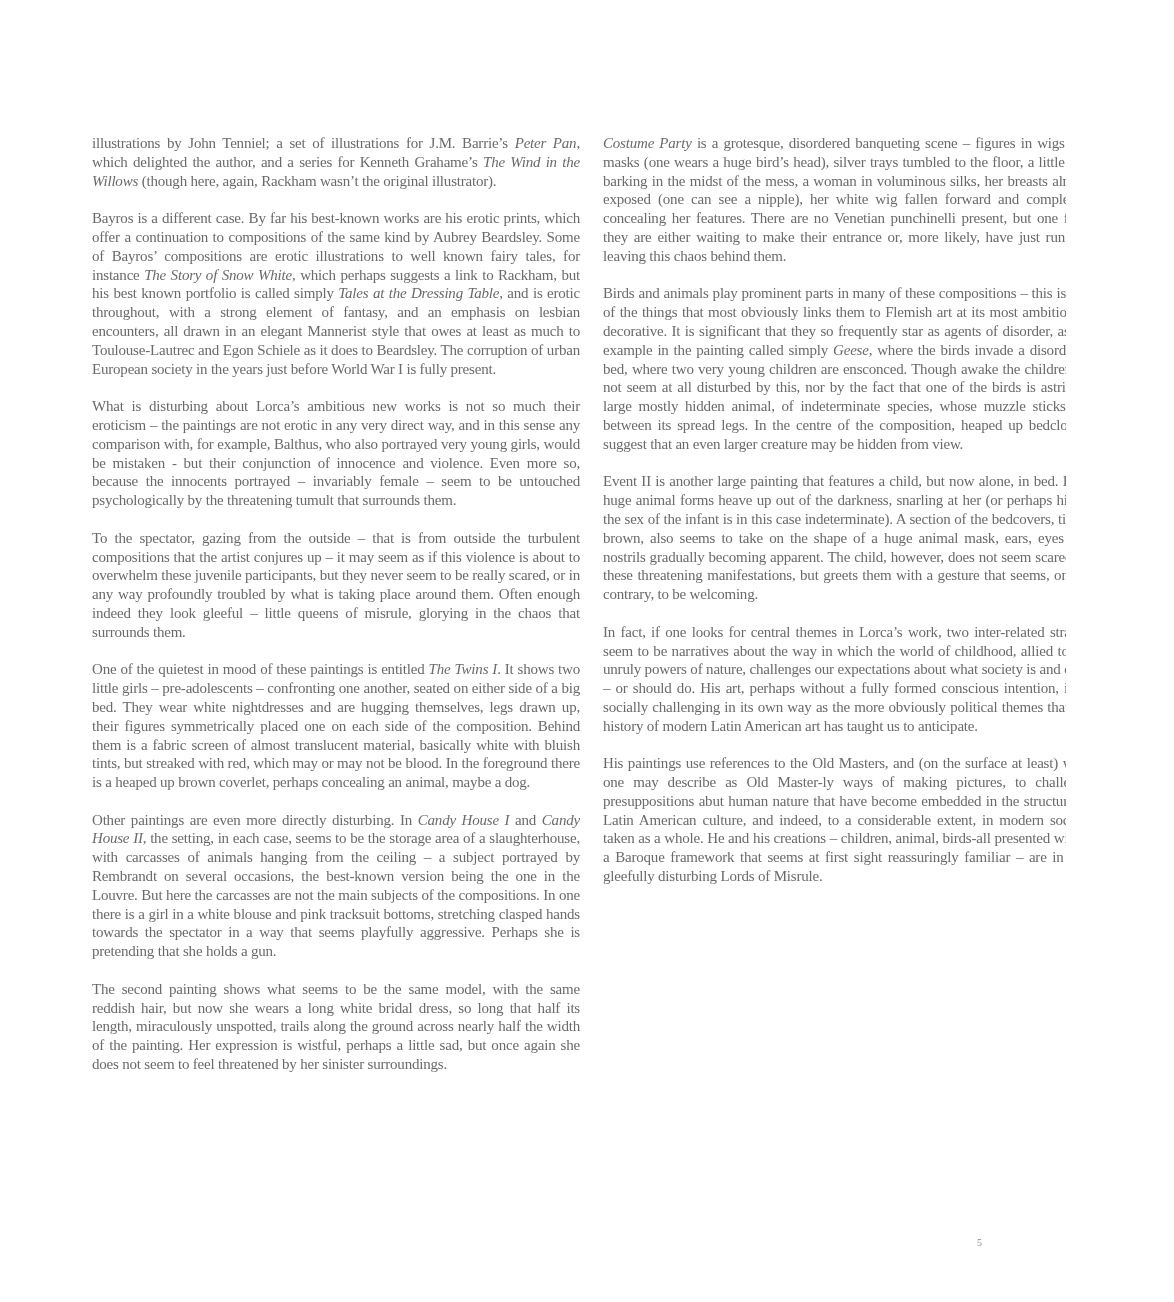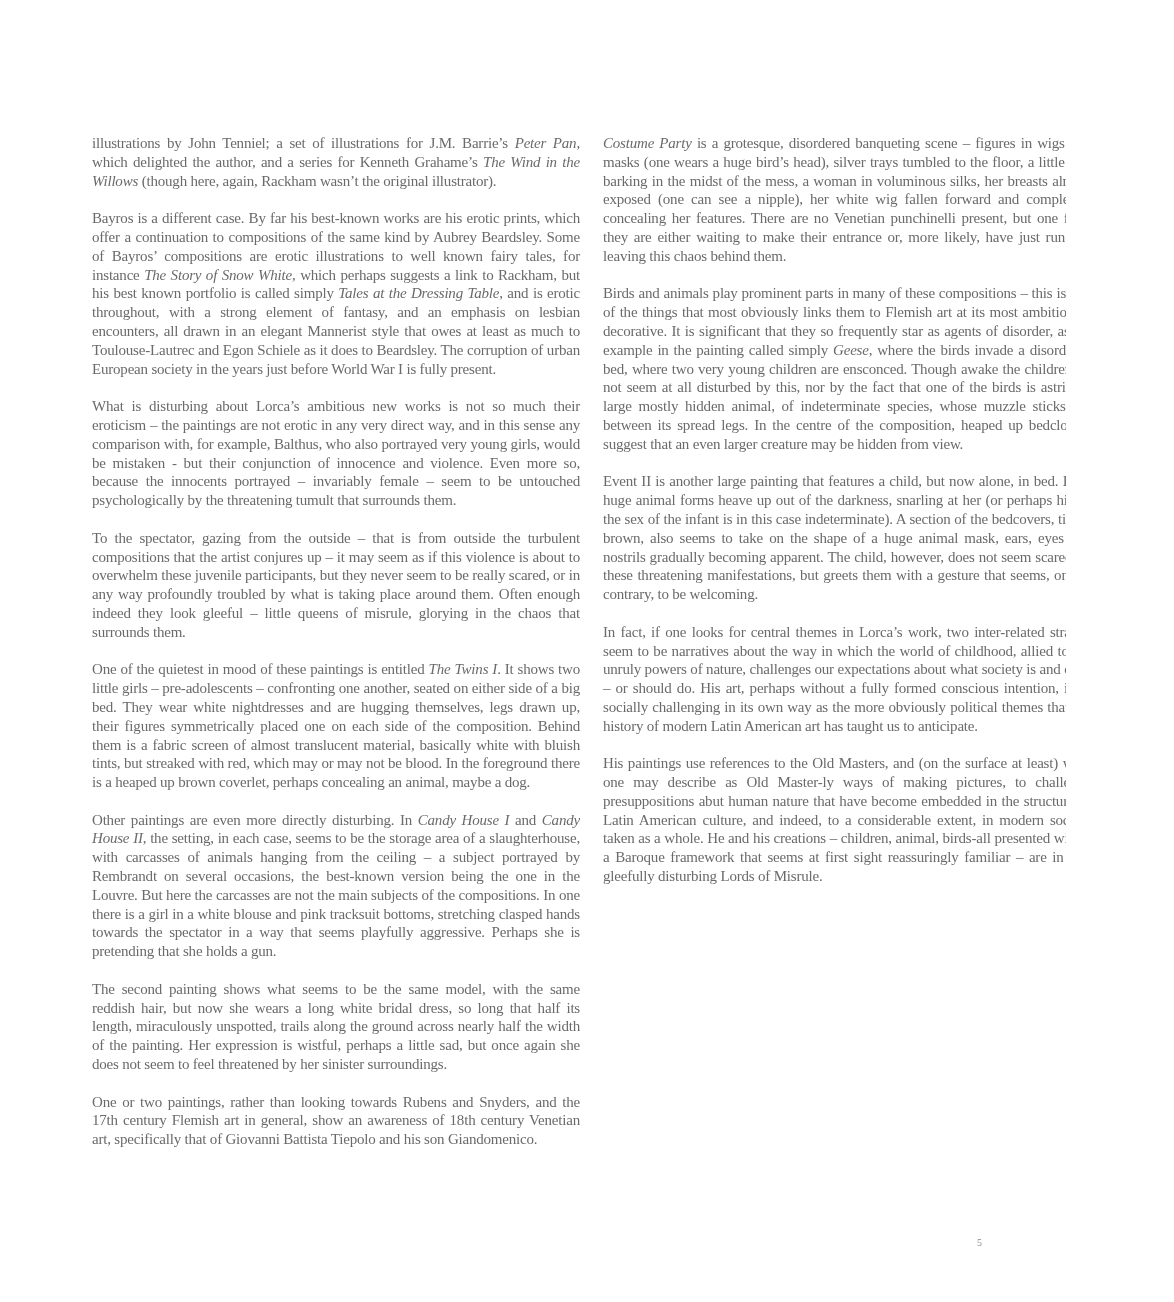--- a/index.html
+++ b/index.html
@@ -54,21 +54,20 @@
 <div class="page">
   <main class="columns">
     <section class="col">
         <p><span>illustrations by John Tenniel; a set of illustrations for J.M. Barrie’s </span><em>Peter Pan</em><span>, which delighted the author, and a series for Kenneth Grahame’s </span><em>The Wind in the Willows</em><span> (though here, again, Rackham wasn’t the original illustrator).</span></p>
         <p><span>Bayros is a different case. By far his best-known works are his erotic prints, which offer a continuation to compositions of the same kind by Aubrey Beardsley. Some of Bayros’ compositions are erotic illustrations to well known fairy tales, for instance </span><em>The Story of Snow White</em><span>, which perhaps suggests a link to Rackham, but his best known portfolio is called simply </span><em>Tales at the Dressing Table</em><span>, and is erotic throughout, with a strong element of fantasy, and an emphasis on lesbian encounters, all drawn in an elegant Mannerist style that owes at least as much to Toulouse-Lautrec and Egon Schiele as it does to Beardsley. The corruption of urban European society in the years just before World War I is fully present.</span></p>
         <p><span>What is disturbing about Lorca’s ambitious new works is not so much their eroticism – the paintings are not erotic in any very direct way, and in this sense any comparison with, for example, Balthus, who also portrayed very young girls, would be mistaken - but their conjunction of innocence and violence. Even more so, because the innocents portrayed – invariably female – seem to be untouched psychologically by the threatening tumult that surrounds them.</span></p>
         <p><span>To the spectator, gazing from the outside – that is from outside the turbulent compositions that the artist conjures up – it may seem as if this violence is about to overwhelm these juvenile participants, but they never seem to be really scared, or in any way profoundly troubled by what is taking place around them. Often enough indeed they look gleeful – little queens of misrule, glorying in the chaos that surrounds them.</span></p>
         <p><span>One of the quietest in mood of these paintings is entitled </span><em>The Twins I</em><span>. It shows two little girls – pre-adolescents – confronting one another, seated on either side of a big bed. They wear white nightdresses and are hugging themselves, legs drawn up, their figures symmetrically placed one on each side of the composition. Behind them is a fabric screen of almost translucent material, basically white with bluish tints, but streaked with red, which may or may not be blood. In the foreground there is a heaped up brown coverlet, perhaps concealing an animal, maybe a dog.</span></p>
         <p><span>Other paintings are even more directly disturbing. In </span><em>Candy House I</em><span> and </span><em>Candy House II</em><span>, the setting, in each case, seems to be the storage area of a slaughterhouse, with carcasses of animals hanging from the ceiling – a subject portrayed by Rembrandt on several occasions, the best-known version being the one in the Louvre. But here the carcasses are not the main subjects of the compositions. In one there is a girl in a white blouse and pink tracksuit bottoms, stretching clasped hands towards the spectator in a way that seems playfully aggressive. Perhaps she is pretending that she holds a gun.</span></p>
         <p><span>The second painting shows what seems to be the same model, with the same reddish hair, but now she wears a long white bridal dress, so long that half its length, miraculously unspotted, trails along the ground across nearly half the width of the painting. Her expression is wistful, perhaps a little sad, but once again she does not seem to feel threatened by her sinister surroundings.</span></p>
-        <p><span>One or two paintings, rather than looking towards Rubens and Snyders, and the 17th century Flemish art in general, show an awareness of 18th century Venetian art, specifically that of Giovanni Battista Tiepolo and his son Giandomenico.</span></p>
       </section>
     <section class="col">
         <p><em>Costume Party</em><span> is a grotesque, disordered banqueting scene – figures in wigs and masks (one wears a huge bird’s head), silver trays tumbled to the floor, a little dog barking in the midst of the mess, a woman in voluminous silks, her breasts almost exposed (one can see a nipple), her white wig fallen forward and completely concealing her features. There are no Venetian punchinelli present, but one feels they are either waiting to make their entrance or, more likely, have just run off, leaving this chaos behind them.</span></p>
         <p><span>Birds and animals play prominent parts in many of these compositions – this is one of the things that most obviously links them to Flemish art at its most ambitiously decorative. It is significant that they so frequently star as agents of disorder, as for example in the painting called simply </span><em>Geese</em><span>, where the birds invade a disordered bed, where two very young children are ensconced. Though awake the children do not seem at all disturbed by this, nor by the fact that one of the birds is astride a large mostly hidden animal, of indeterminate species, whose muzzle sticks out between its spread legs. In the centre of the composition, heaped up bedclothes suggest that an even larger creature may be hidden from view.</span></p>
         <p><span>Event II is another large painting that features a child, but now alone, in bed. Here huge animal forms heave up out of the darkness, snarling at her (or perhaps him – the sex of the infant is in this case indeterminate). A section of the bedcovers, tinted brown, also seems to take on the shape of a huge animal mask, ears, eyes and nostrils gradually becoming apparent. The child, however, does not seem scared by these threatening manifestations, but greets them with a gesture that seems, on the contrary, to be welcoming.</span></p>
         <p><span>In fact, if one looks for central themes in Lorca’s work, two inter-related strands seem to be narratives about the way in which the world of childhood, allied to the unruly powers of nature, challenges our expectations about what society is and does – or should do. His art, perhaps without a fully formed conscious intention, is as socially challenging in its own way as the more obviously political themes that the history of modern Latin American art has taught us to anticipate.</span></p>
         <p><span>His paintings use references to the Old Masters, and (on the surface at least) what one may describe as Old Master-ly ways of making pictures, to challenge presuppositions abut human nature that have become embedded in the structure of Latin American culture, and indeed, to a considerable extent, in modern society taken as a whole. He and his creations – children, animal, birds-all presented within a Baroque framework that seems at first sight reassuringly familiar – are in fact gleefully disturbing Lords of Misrule.</span></p>
       </section>
   </main>
   <div class="page-number">5</div>

